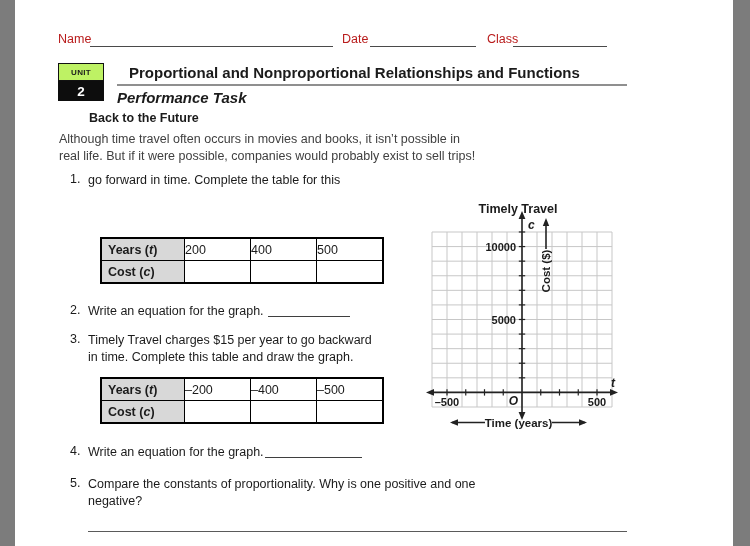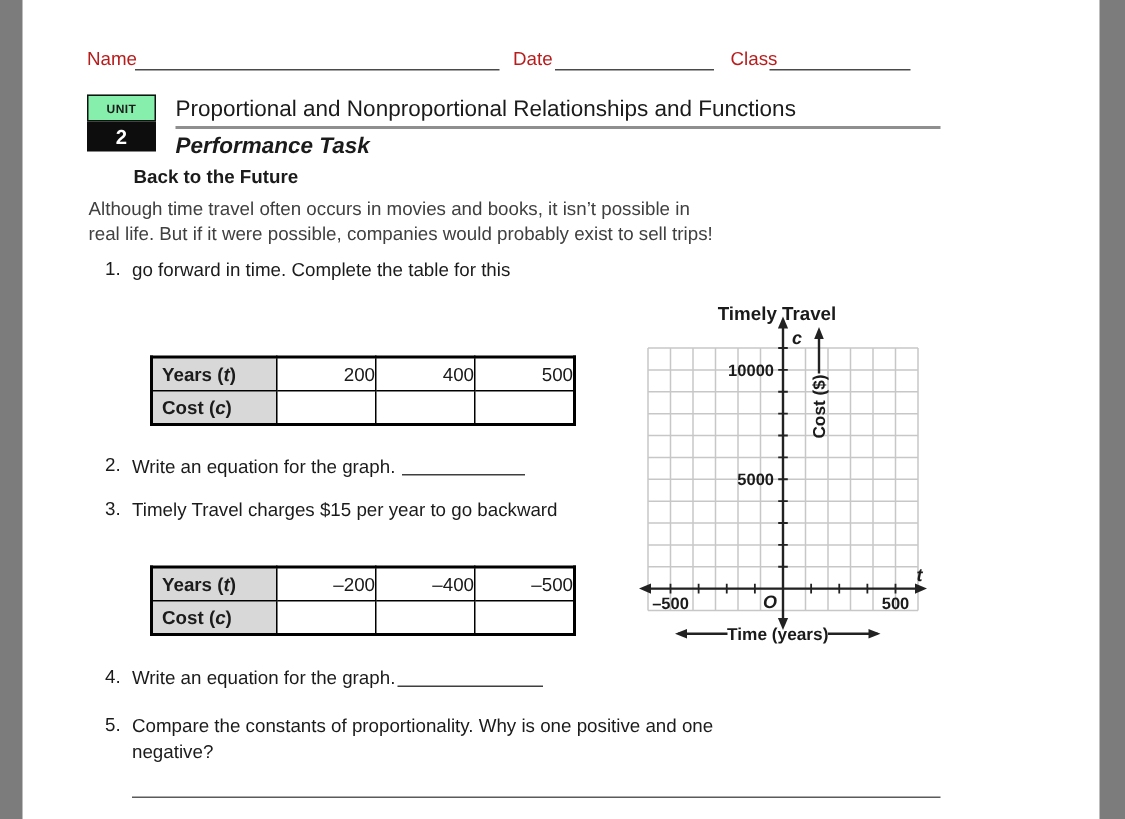--- a/index.html
+++ b/index.html
@@ -8,41 +8,41 @@
     font-family:"Liberation Sans",sans-serif;color:#1b1b1b;
   }
   .abs{position:absolute;}
   .bar{position:absolute;top:0;bottom:0;background:#7c7c7c;}
   .bar-left{left:0;width:15px;}
   .bar-right{right:0;width:17px;}
   .fieldlbl{font-size:12.5px;color:#b91c1c;}
   .rule-line{position:absolute;border-top:1px solid #4a4a4a;height:0;}
   
   .badge{position:absolute;left:58px;top:63px;width:46px;}
-  .badge-top{box-sizing:border-box;border:1.5px solid #111;background:#86efac;height:18px;
+  .badge-top{box-sizing:border-box;border:1.5px solid #111;background:#bef264;height:18px;
     display:flex;align-items:center;justify-content:center;font-size:8px;font-weight:bold;letter-spacing:.3px;}
   .badge-bottom{background:#0d0d0d;color:#fff;height:20px;display:flex;align-items:center;
     justify-content:center;font-size:13.5px;font-weight:bold;}
-  .title{position:absolute;left:117px;top:64px;font-size:15px;font-weight:normal;white-space:nowrap;}
+  .title{position:absolute;left:129px;top:64px;font-size:15px;font-weight:bold;white-space:nowrap;}
   .title-rule{position:absolute;left:117px;top:84px;width:510px;border-top:2px solid #8f8f8f;}
   .subtitle{position:absolute;left:117px;top:89px;font-size:15px;font-weight:bold;font-style:italic;}
   .task-head{position:absolute;left:59px;top:111px;font-size:12.5px;font-weight:bold;padding-left:30px;}
   .body-txt{font-size:12.5px;line-height:16.5px;color:#404040;}
   .q{position:absolute;display:flex;}
   .q-num{width:18px;flex:0 0 18px;font-size:12.5px;}
   .q-body{font-size:12.5px;line-height:17px;}
   .blank{display:inline-block;border-bottom:1.3px solid #3f3f3f;height:11px;transform:translateY(2px);}
   .blank-q2{width:82px;margin-left:4px;}
   .blank-q4{width:97px;margin-left:1px;}
   
   table.wtab{position:absolute;left:100px;border-collapse:collapse;table-layout:fixed;
     border:2px solid #000;}
   table.wtab th,table.wtab td{border:1px solid #000;height:21px;font-size:12.5px;padding:0;}
   table.wtab th{background:#d8d8d8;text-align:left;padding-left:6px;font-weight:bold;width:76px;}
-  table.wtab td{text-align:right;width:65px;}
+  table.wtab td{text-align:left;width:65px;}
   .answer-line{position:absolute;left:88px;top:531px;width:539px;border-top:1.5px solid #5a5a5a;}
   
   .chart{position:absolute;left:425px;top:198px;}
   svg text{font-family:"Liberation Sans",sans-serif;fill:#1b1b1b;}
   .sv-title{font-size:12.5px;font-weight:bold;}
   .sv-num{font-size:11px;font-weight:bold;}
   .sv-var{font-size:12px;font-weight:bold;font-style:italic;}
   .sv-axis-title{font-size:11.5px;font-weight:bold;}
   .gridline{stroke:#c7c7c7;stroke-width:1;}
   .axis{stroke:#222;stroke-width:1.6;}
@@ -105,20 +105,21 @@
   <span class="q-num">2.</span>
   <div class="q-body">
     <span>Write an equation for the graph.</span><span class="blank blank-q2"></span>
   </div>
 </div>
 
 <div class="q" style="left:70px;top:332px">
   <span class="q-num">3.</span>
   <div class="q-body">
     <div>Timely Travel charges $15 per year to go backward</div>
+    <div>in time. Complete this table and draw the graph.</div>
   </div>
 </div>
 
 <table class="wtab" style="top:377px">
   <tbody>
       <tr>
     <th><span>Years (</span><i>t</i><span>)</span></th>
     <td>–200</td>
     <td>–400</td>
     <td>–500</td>

